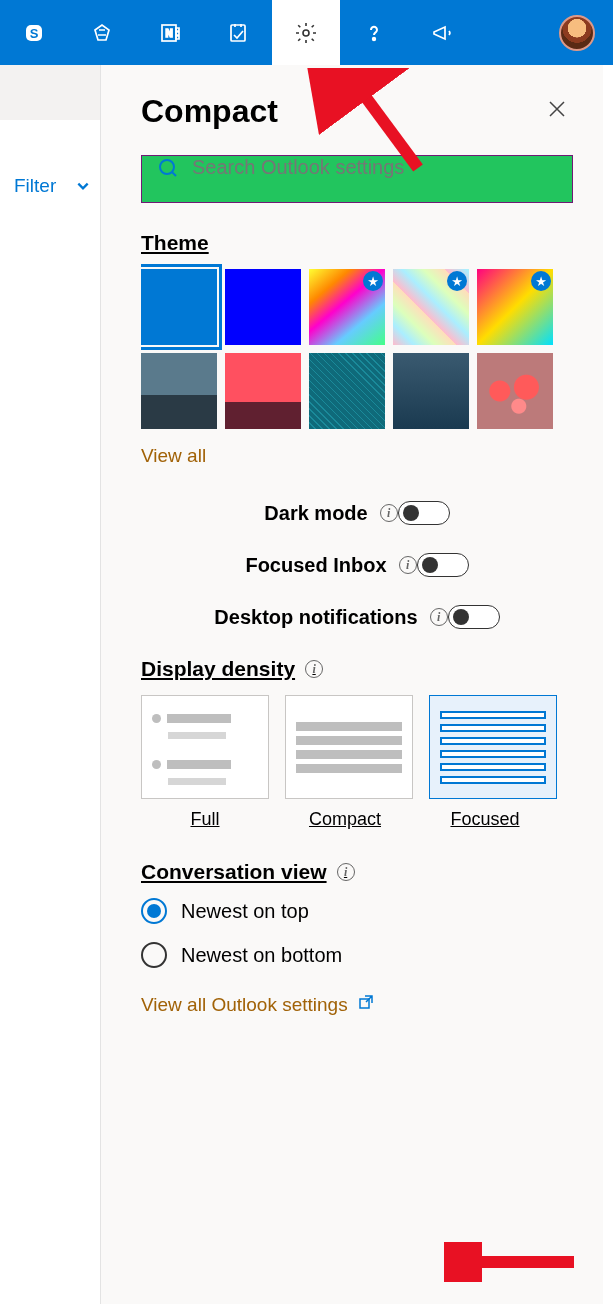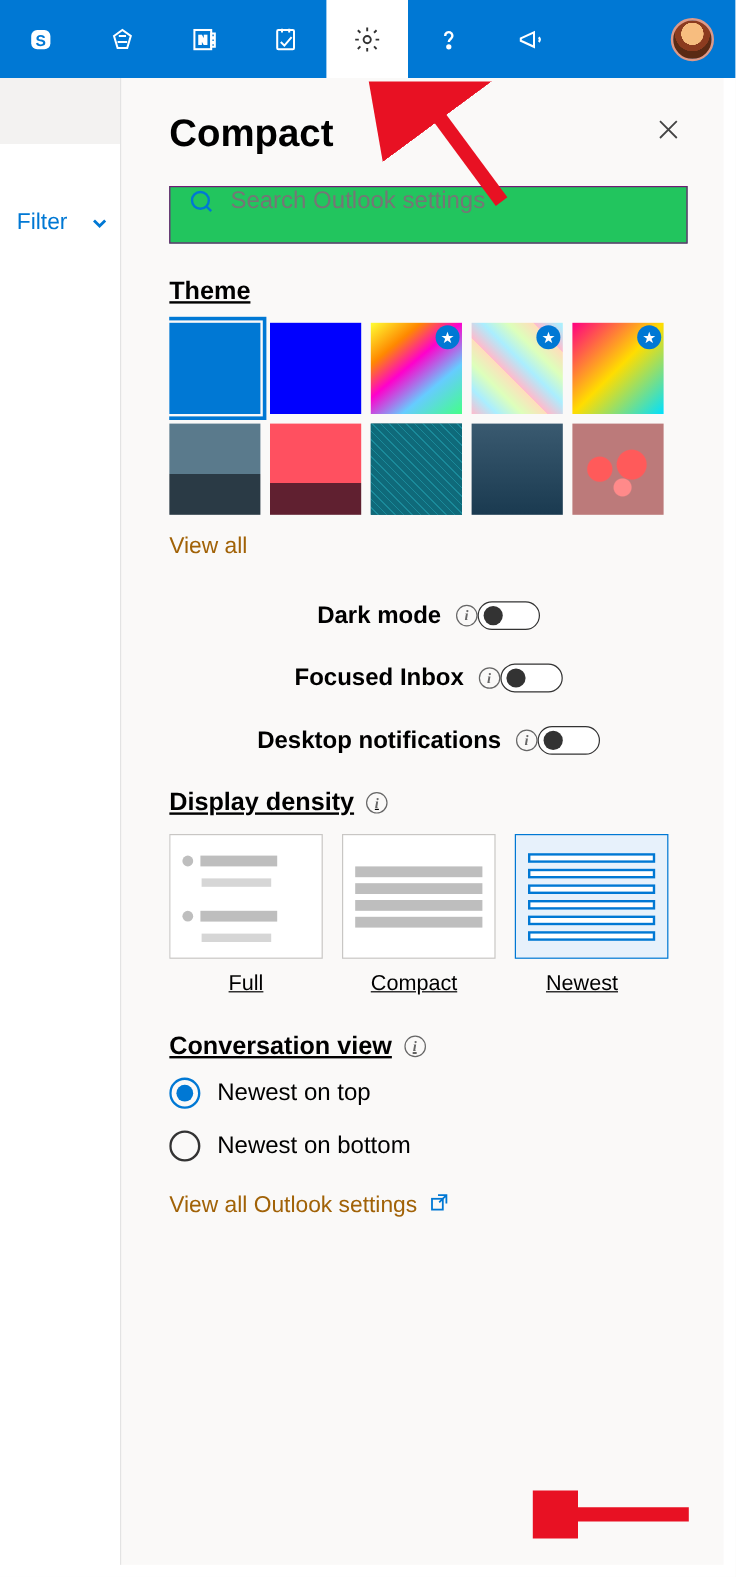--- a/index.html
+++ b/index.html
@@ -244,21 +244,21 @@
           <div class="cbar"></div>
           <div class="cbar"></div>
           <div class="cbar"></div>
           <div class="cbar"></div>
           <div class="cbar"></div>
       </div>
     </div>
     <div class="density-labels">
       <span>Full</span>
       <span>Compact</span>
-      <span>Newest</span>
+      <span>Focused</span>
     </div>
 
     
     <div class="section-title">
         <span>Conversation view</span>
         <span class="info-icon">i</span>
       </div>
     <div class="radio-row">
       <div class="radio checked"></div>
       <span class="radio-label">Newest on top</span>

